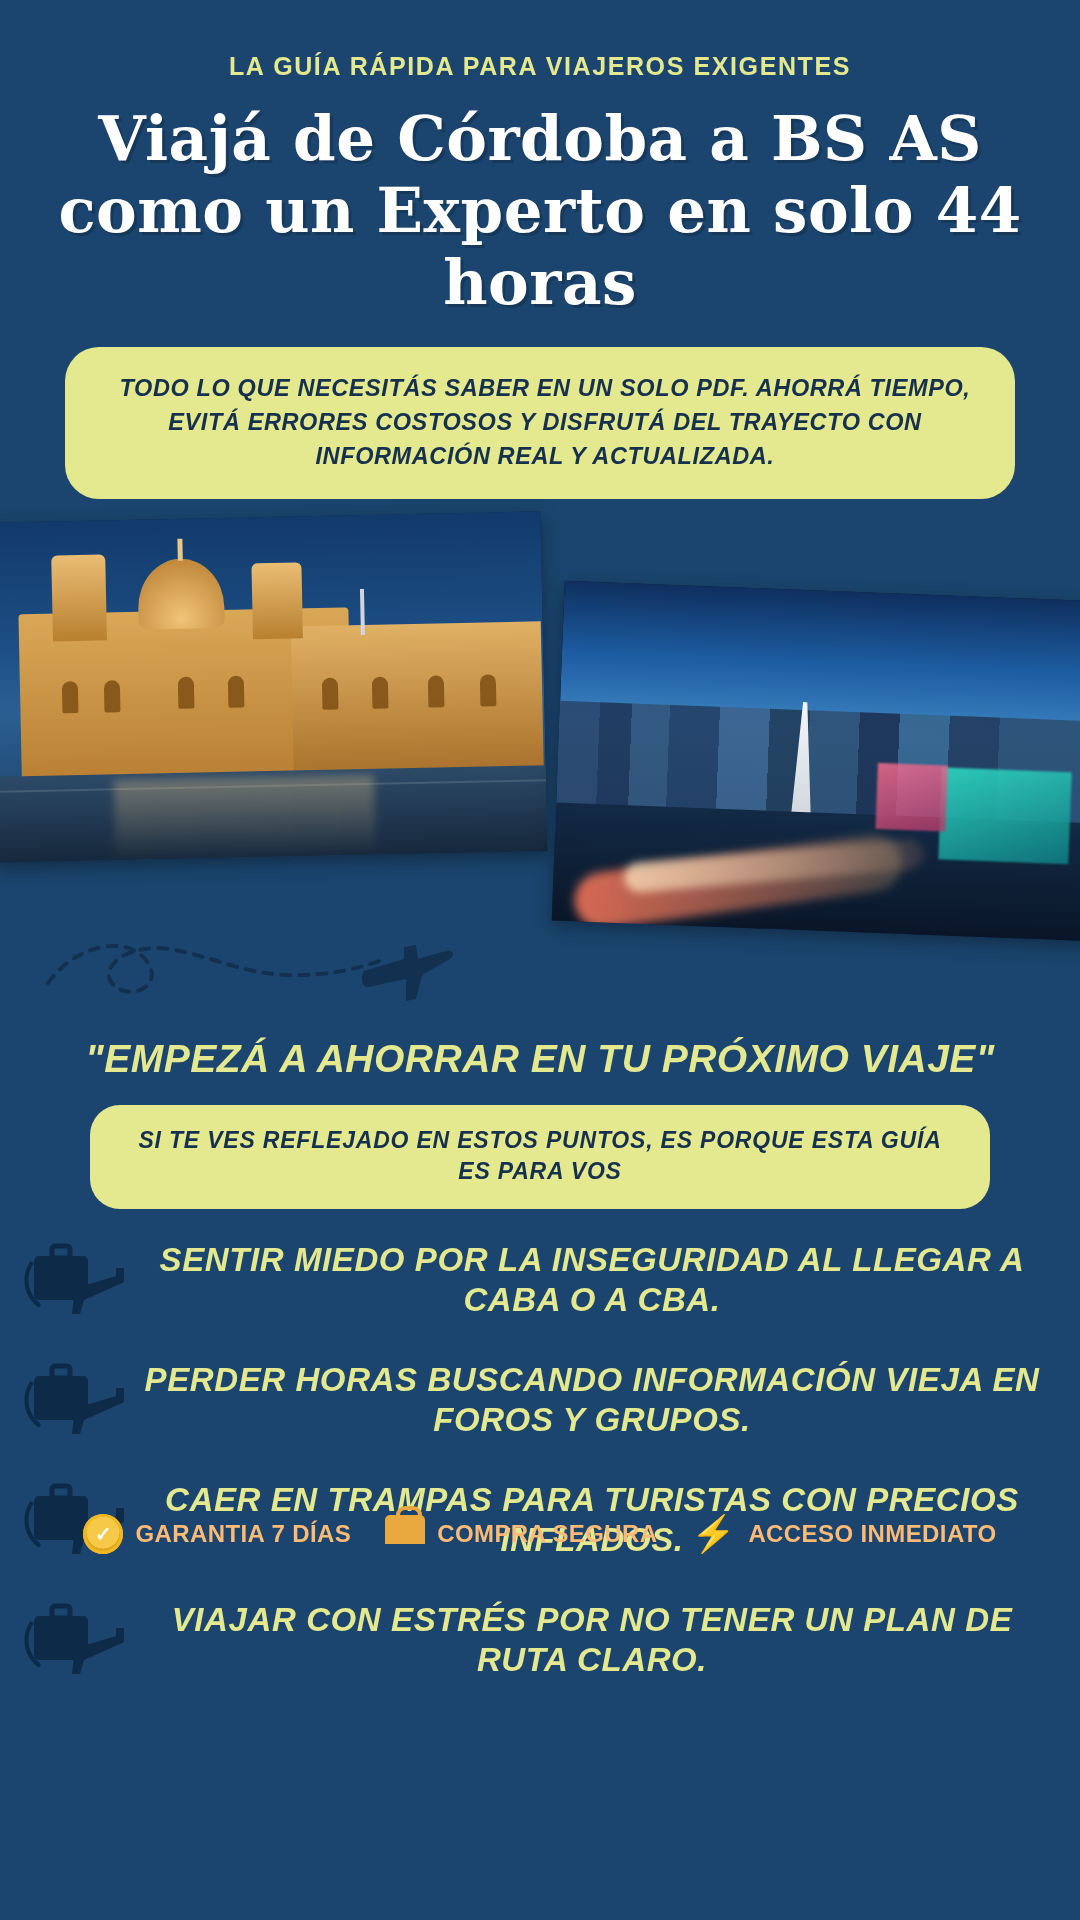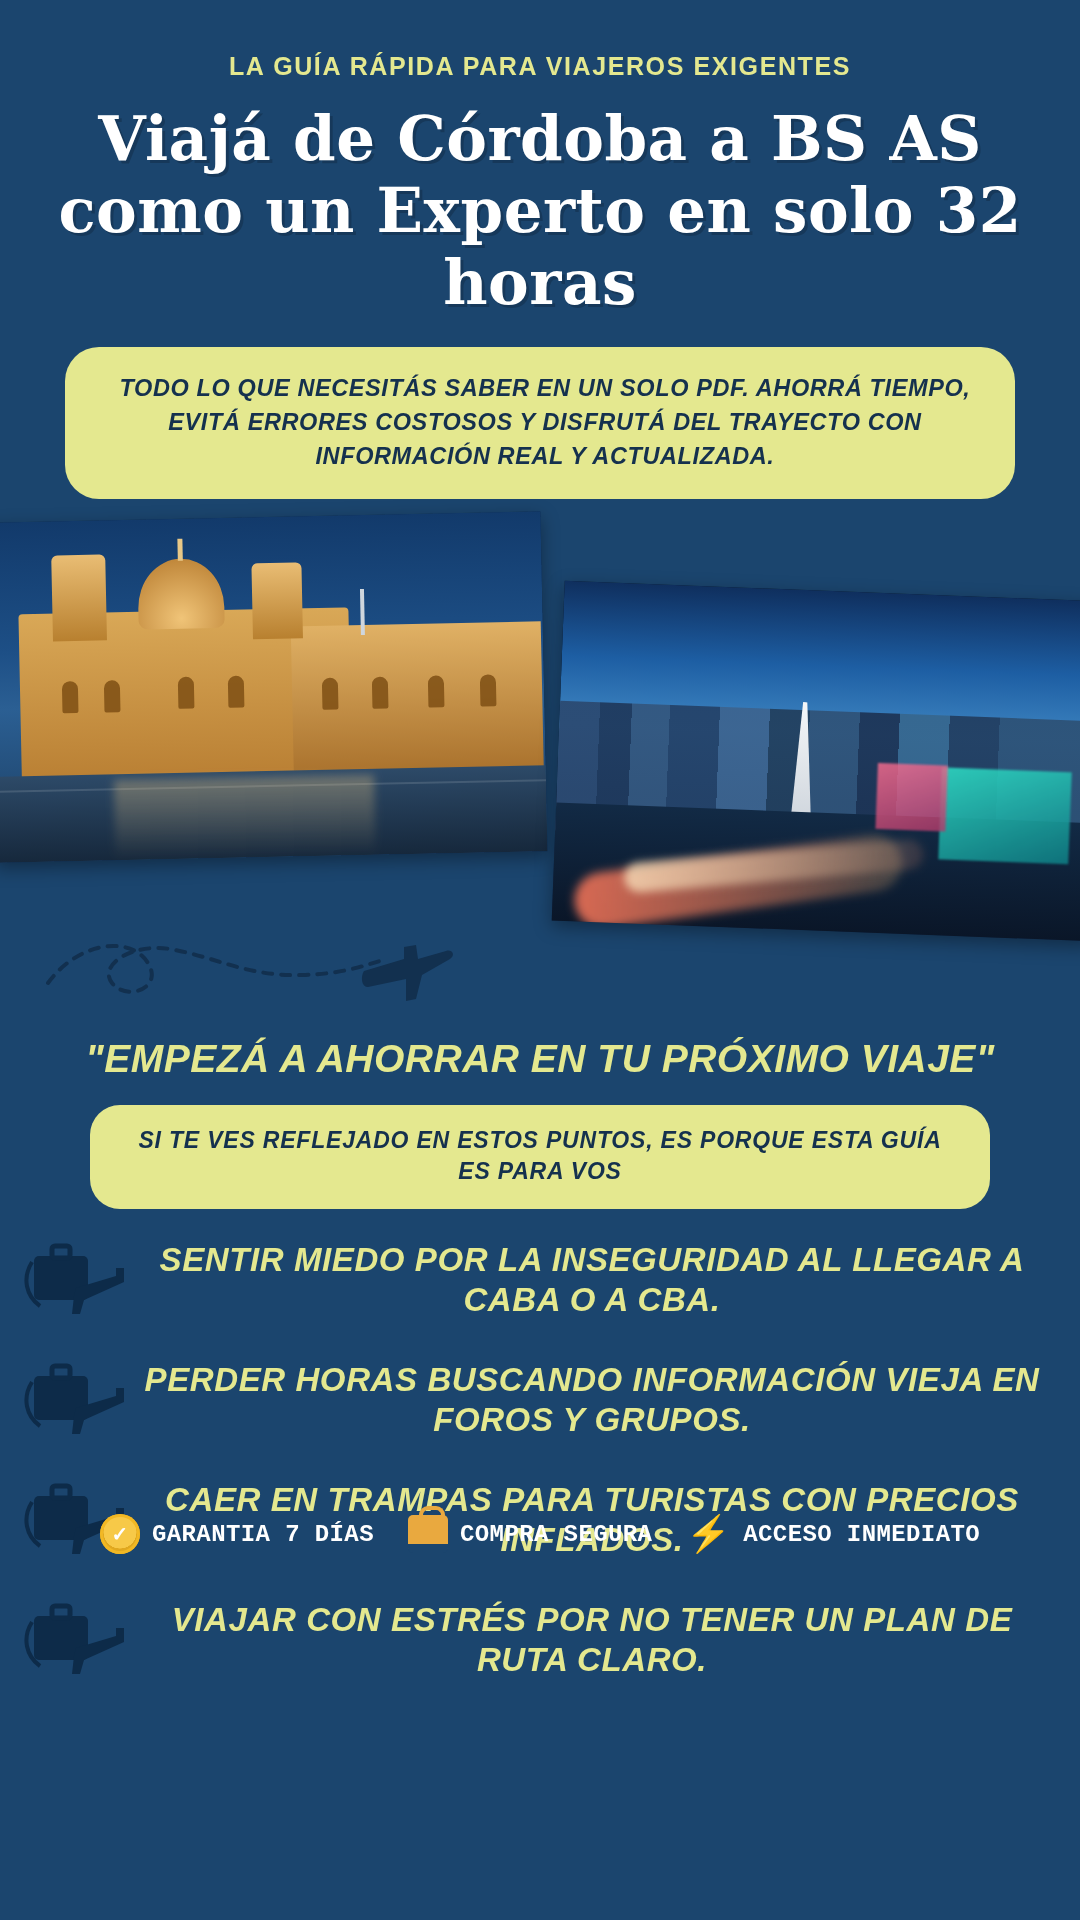--- a/index.html
+++ b/index.html
@@ -252,26 +252,25 @@
   .footer {
     position:absolute;
     left:0; right:0; bottom: 22px;
     display:flex;
     align-items:center;
     justify-content:center;
     gap: 34px;
   }
   .fitem { display:flex; align-items:center; gap:12px; }
   .fitem span.flabel {
-    color:#ffffff;
+    color:#fdba74;
     font-weight:bold;
     font-size: 24px;
     letter-spacing: .4px;
     text-transform: uppercase;
-    font-family: Liberation Mono, monospace;
   }
   .badge-seal {
     width: 40px; height: 40px; border-radius: 50%;
     background: radial-gradient(circle at 50% 45%, #f7c948 0 55%, #e0a81f 56% 100%);
     display:flex; align-items:center; justify-content:center;
     color:#fff; font-size:20px; font-weight:bold;
     box-shadow: 0 0 0 3px #f2b824 inset;
   }
   .badge-bag {
     width: 40px; height: 38px;
@@ -284,21 +283,21 @@
   }
   .badge-bolt { color:#f4c02e; font-size:36px; line-height:1; }
 </style>
 </head>
 <body>
 
 <div class="page">
 
   <div class="kicker">LA GUÍA RÁPIDA PARA VIAJEROS EXIGENTES</div>
 
-  <h1 class="headline">Viajá de Córdoba a BS AS como un Experto en solo 32 horas</h1>
+  <h1 class="headline">Viajá de Córdoba a BS AS como un Experto en solo 44 horas</h1>
 
   <div class="pill">
     <p>TODO LO QUE NECESITÁS SABER EN UN SOLO PDF. AHORRÁ TIEMPO, EVITÁ ERRORES COSTOSOS Y DISFRUTÁ DEL TRAYECTO CON INFORMACIÓN REAL Y ACTUALIZADA.</p>
   </div>
 
   <div class="photos">
 
     <div class="photo photo-cordoba">
       <div class="cb-sky"></div>
       <div class="cb-building"></div>

